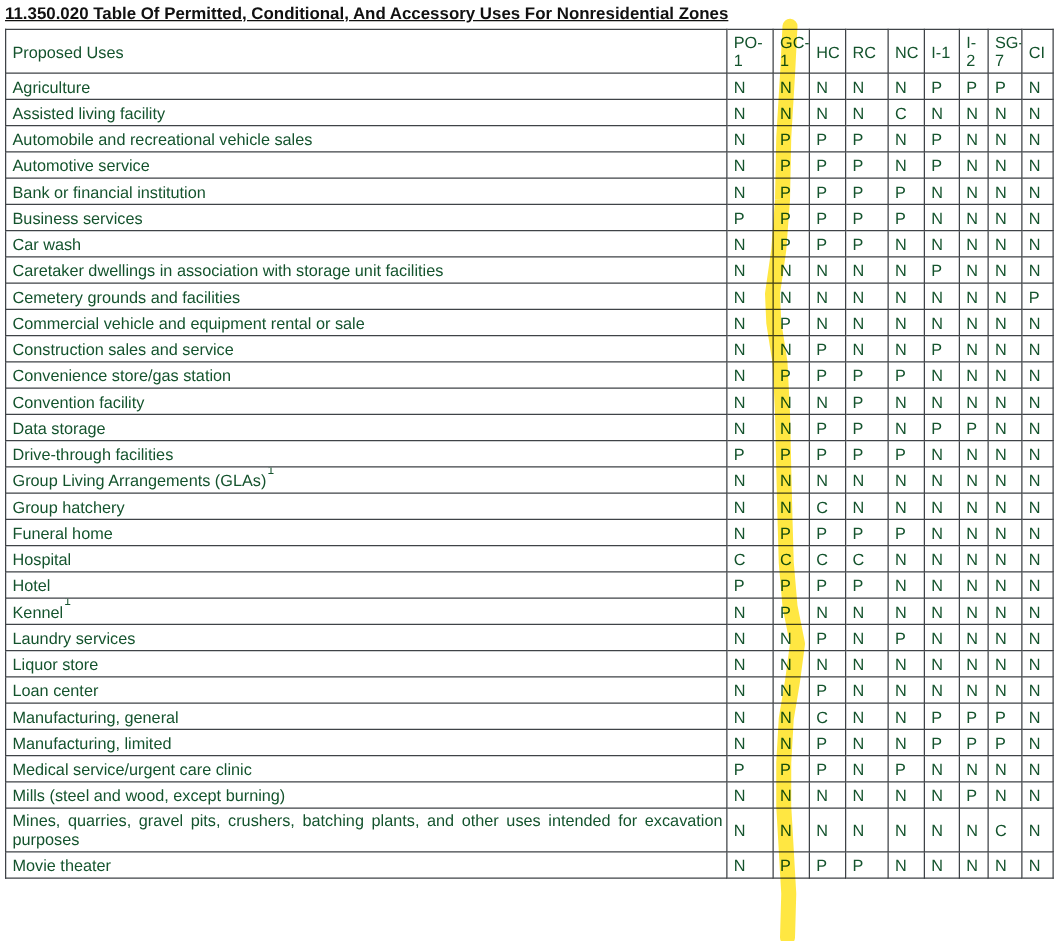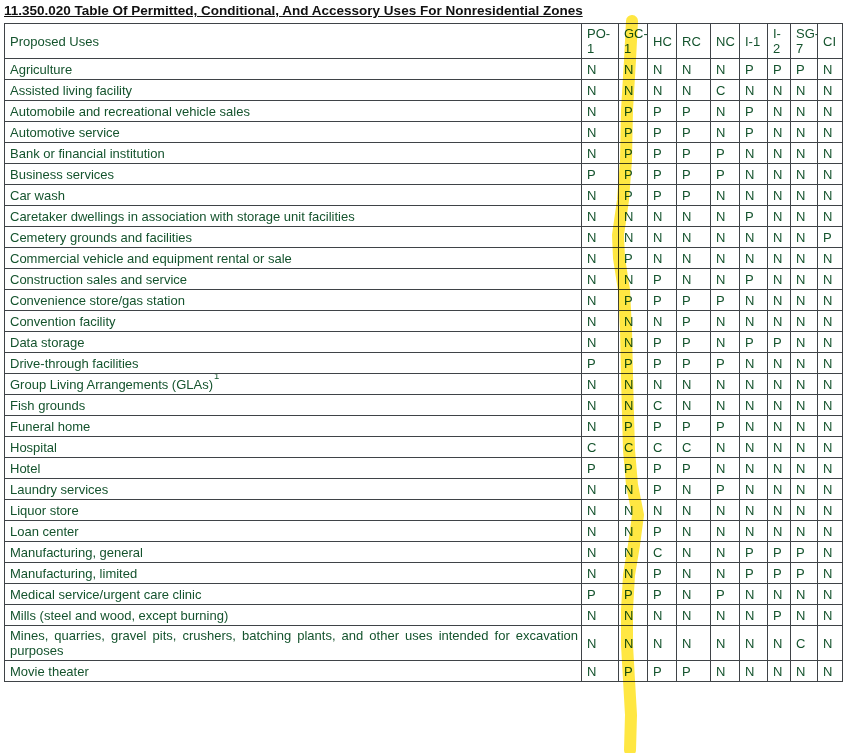--- a/index.html
+++ b/index.html
@@ -297,21 +297,21 @@
           <td class="zone-cell">N</td>
           <td class="zone-cell">N</td>
           <td class="zone-cell">N</td>
           <td class="zone-cell">N</td>
           <td class="zone-cell">N</td>
           <td class="zone-cell">N</td>
           <td class="zone-cell">N</td>
           <td class="zone-cell">N</td>
         </tr>
         <tr>
-          <td class="use-cell"><span>Fish grounds</span></td>
+          <td class="use-cell"><span>Group hatchery</span></td>
           <td class="zone-cell">N</td>
           <td class="zone-cell">N</td>
           <td class="zone-cell">C</td>
           <td class="zone-cell">N</td>
           <td class="zone-cell">N</td>
           <td class="zone-cell">N</td>
           <td class="zone-cell">N</td>
           <td class="zone-cell">N</td>
           <td class="zone-cell">N</td>
         </tr>
@@ -338,20 +338,32 @@
           <td class="zone-cell">N</td>
           <td class="zone-cell">N</td>
           <td class="zone-cell">N</td>
         </tr>
         <tr>
           <td class="use-cell"><span>Hotel</span></td>
           <td class="zone-cell">P</td>
           <td class="zone-cell">P</td>
           <td class="zone-cell">P</td>
           <td class="zone-cell">P</td>
+          <td class="zone-cell">N</td>
+          <td class="zone-cell">N</td>
+          <td class="zone-cell">N</td>
+          <td class="zone-cell">N</td>
+          <td class="zone-cell">N</td>
+        </tr>
+        <tr>
+          <td class="use-cell"><span>Kennel</span><sup class="footnote-sup">1</sup></td>
+          <td class="zone-cell">N</td>
+          <td class="zone-cell">P</td>
+          <td class="zone-cell">N</td>
+          <td class="zone-cell">N</td>
           <td class="zone-cell">N</td>
           <td class="zone-cell">N</td>
           <td class="zone-cell">N</td>
           <td class="zone-cell">N</td>
           <td class="zone-cell">N</td>
         </tr>
         <tr>
           <td class="use-cell"><span>Laundry services</span></td>
           <td class="zone-cell">N</td>
           <td class="zone-cell">N</td>

